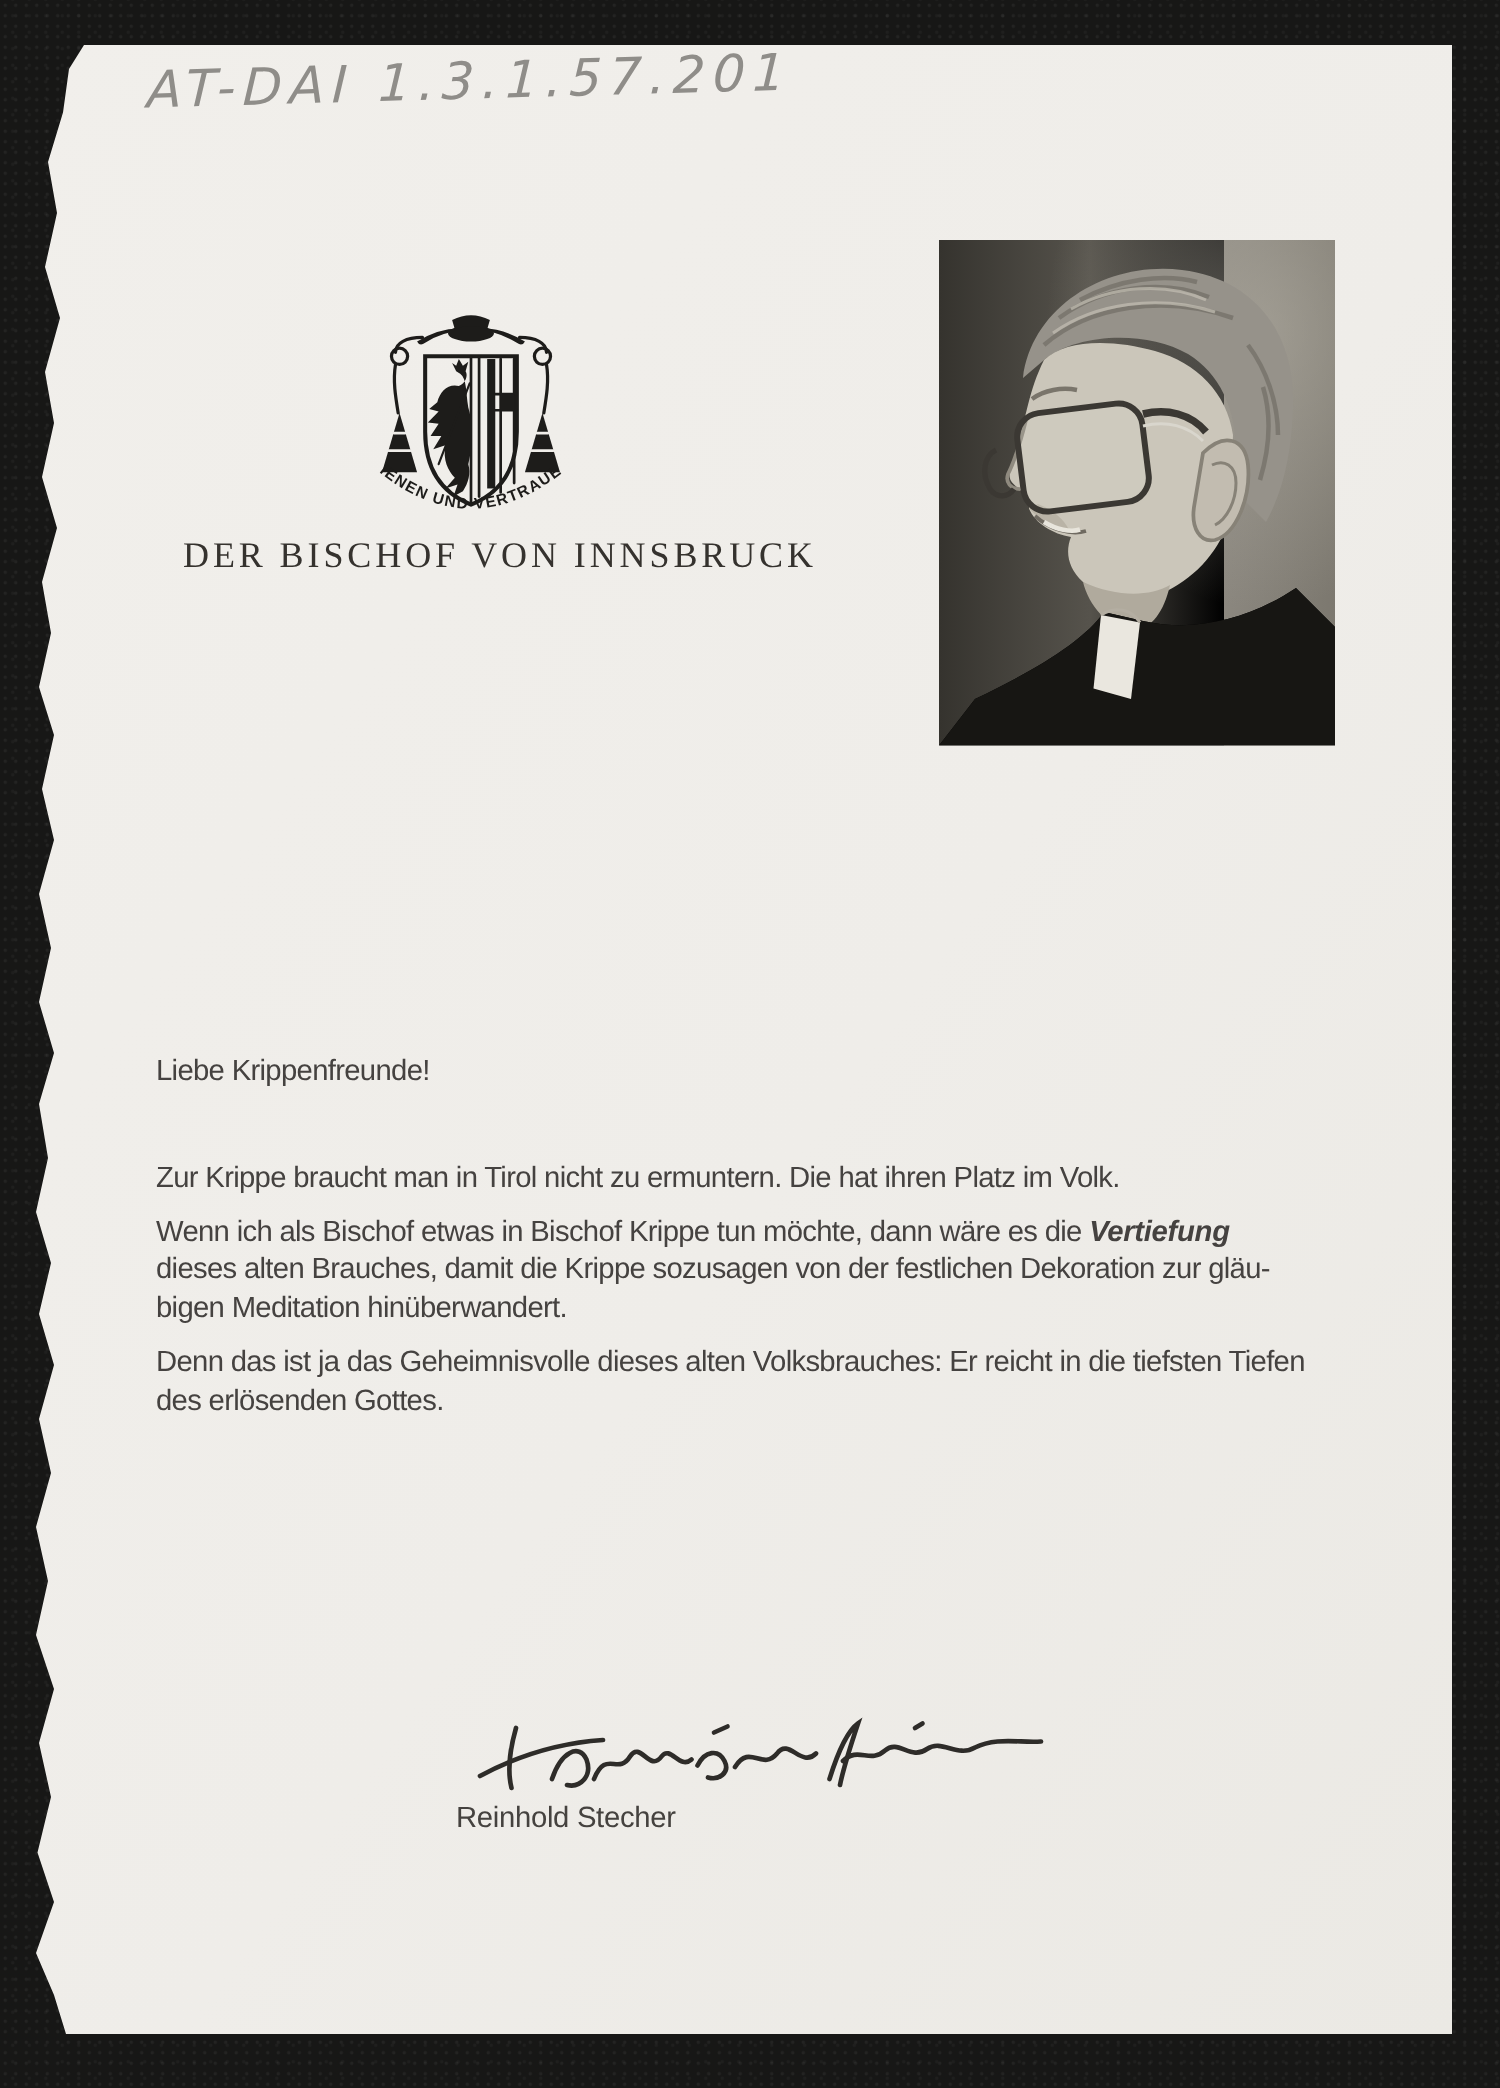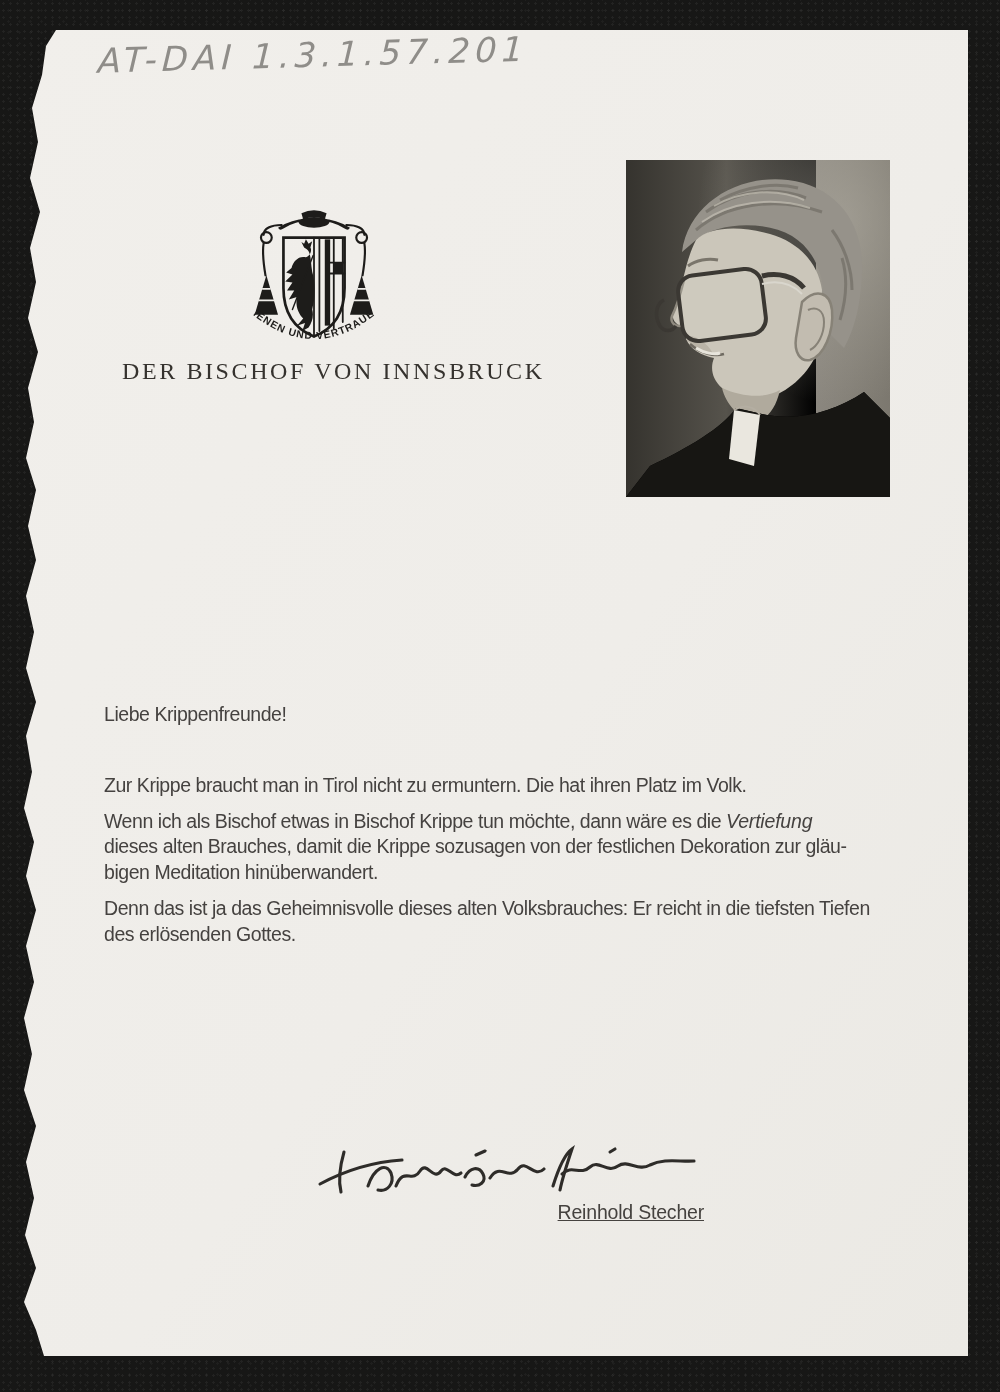--- a/index.html
+++ b/index.html
@@ -42,26 +42,25 @@
     font-size:24px;letter-spacing:2.6px;color:#35322e;white-space:nowrap;
   }
   .photo{position:absolute;left:612px;top:130px;width:264px;height:337px;}
   .letter-body{
     position:absolute;left:90px;top:672px;width:824px;
     font-size:19.5px;line-height:25.8px;letter-spacing:-0.45px;
     color:#454240;
   }
   .salutation{margin:0 0 45px 0;}
   .para{margin:0 0 10px 0;white-space:pre-line;}
-  .em-word{font-weight:normal;font-style:italic;letter-spacing:-0.2px;}
+  .em-word{font-weight:bold;font-style:italic;letter-spacing:-0.2px;}
   .signature{position:absolute;left:296px;top:1110px;}
   .signoff{
-    position:absolute;left:290px;top:1170px;width:400px;text-align:right;
+    position:absolute;left:290px;top:1170px;width:400px;text-align:left;
     color:#45423f;
-    text-decoration:underline;
   }
   .signoff .name{font-size:19.5px;line-height:24px;letter-spacing:-0.2px;margin:0;}
   .signoff .role{font-size:16.5px;line-height:21px;letter-spacing:-0.2px;margin:0;}
 </style>
 </head>
 <body>
 
 <div class="paper">
 
   <div class="annotation">AT-DAI 1.3.1.57.201</div>

